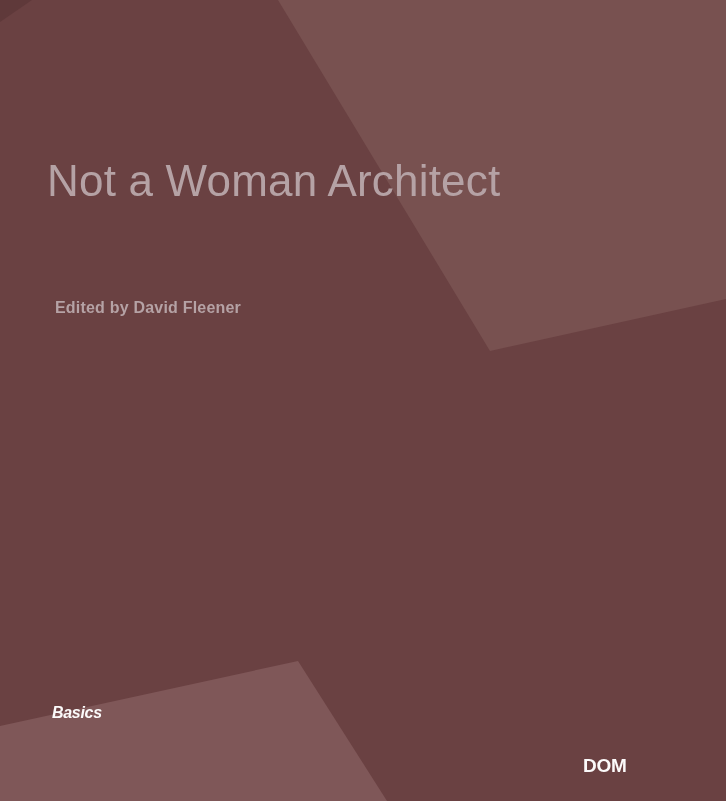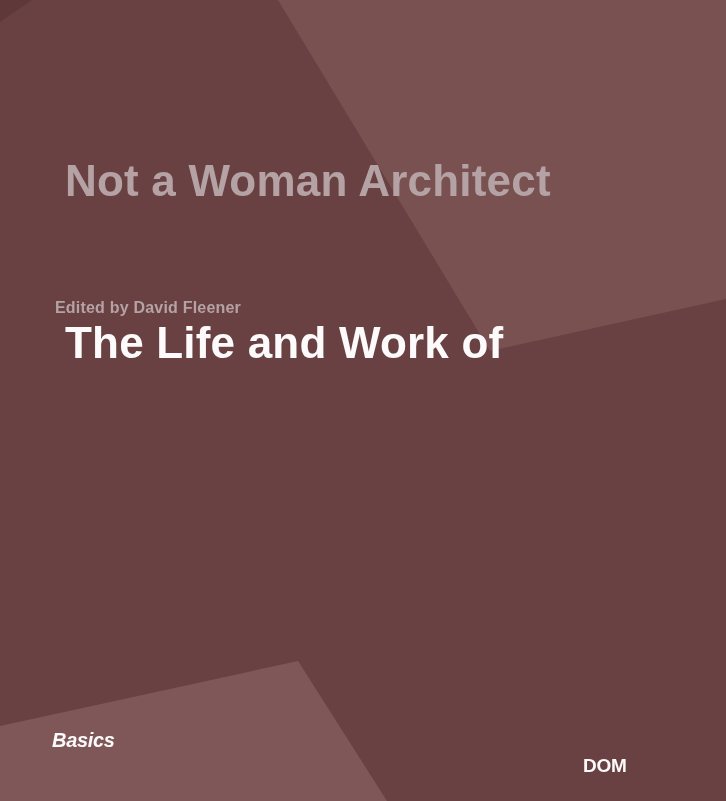--- a/index.html
+++ b/index.html
@@ -14,35 +14,35 @@
     background: var(--background, #6A4142);
     overflow: hidden;
   }
   .cover svg.bg {
     position: absolute; inset: 0;
     width: 726px; height: 801px;
     display: block;
   }
   .txt { position: absolute; white-space: pre; }
   .title-block {
-    left: 65px; top: 46px;
-    font-size: 44px; line-height: 54px; font-weight: bold;
+    left: 47px; top: 46px;
+    font-size: 44px; line-height: 54px; font-weight: normal;
     letter-spacing: 0.2px;
   }
   .title-muted { color: var(--title-muted-text, #B4A1A4); display: block; }
   .title-white { color: var(--title-white-text, #FCFAFA); display: block; }
   .editor-credit {
     left: 55px; top: 297px;
     font-size: 16px; line-height: 22px; font-weight: bold;
     color: var(--title-muted-text, #B4A1A4);
     letter-spacing: 0.2px;
   }
   .series-label {
-    left: 52px; top: 726px;
-    font-size: 20px; line-height: 29px;
+    left: 52px; top: 698px;
+    font-size: 16px; line-height: 29px;
     font-weight: bold; font-style: italic;
     color: var(--title-white-text, #FCFAFA);
     letter-spacing: -0.3px;
   }
   .publisher-logo {
     left: 583px; top: 711px;
     font-size: 19px; line-height: 22px; font-weight: bold;
     color: var(--title-white-text, #FCFAFA);
     letter-spacing: -0.2px;
   }
@@ -55,21 +55,20 @@
 
   <svg class="bg" viewBox="0 0 726 801" aria-hidden="true">
     <rect x="0" y="0" width="726" height="801" fill="#6A4142"></rect>
     <polygon fill="#785150" points="278,0 726,0 726,299 490,351"></polygon>
     <polygon fill="#7F5758" points="0,726 298,661 387,801 0,801"></polygon>
     <polygon fill="#5F393A" points="0,0 32,0 0,22"></polygon>
   </svg>
 
   <div class="txt title-block">
     <span class="title-muted">Not a Woman Architect</span>
-    <span class="title-white">The Life and Work of</span>
   </div>
 
   <div class="txt editor-credit">Edited by David Fleener</div>
 
   <div class="txt series-label">Basics</div>
 
   <div class="txt publisher-logo">
     <span>DOM</span>
     
   </div>

